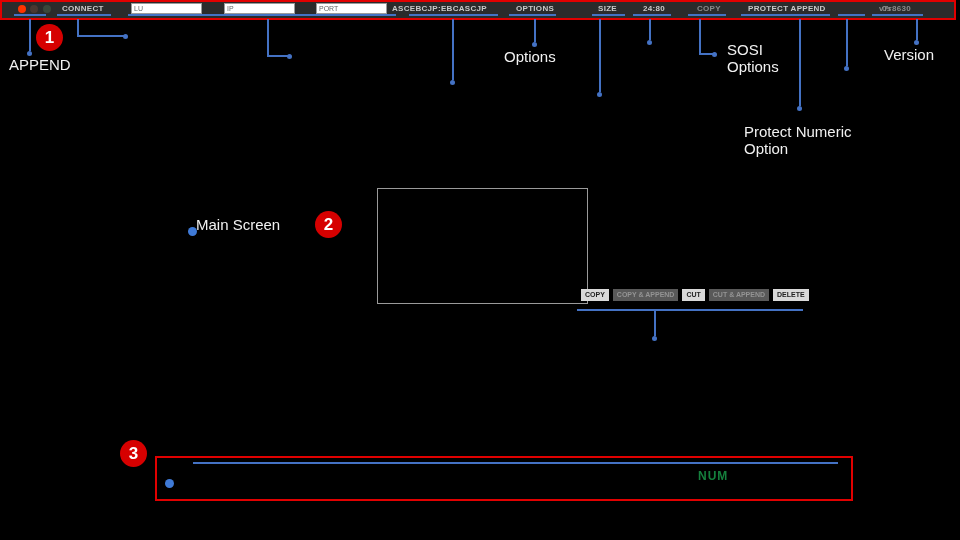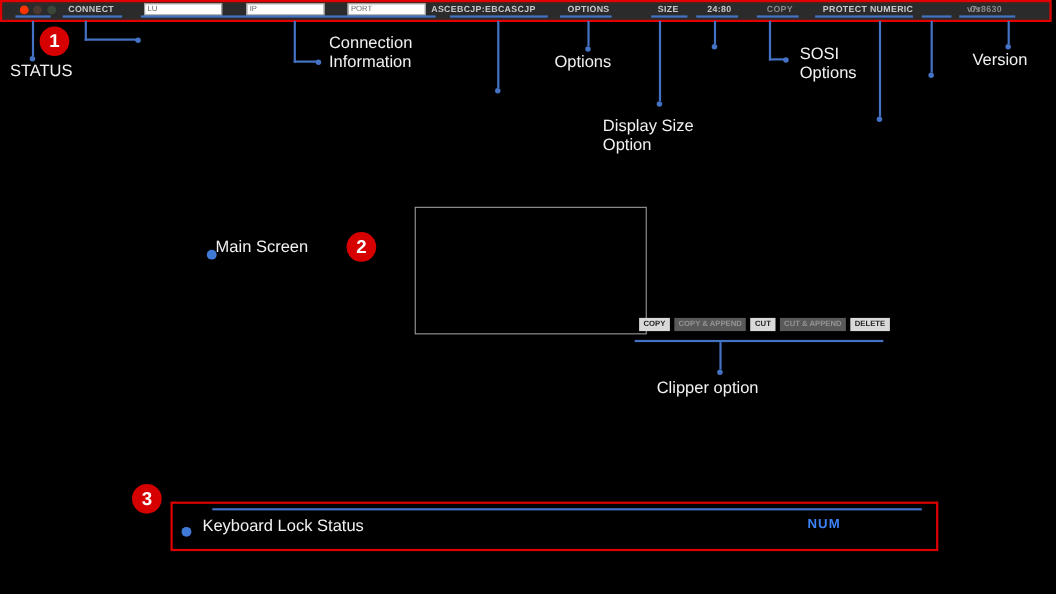--- a/index.html
+++ b/index.html
@@ -33,22 +33,22 @@
             border:1px solid #9a9a9a;background:#000;box-sizing:border-box;}
 
   
   .clip{position:absolute;left:581px;top:289px;height:12px;display:flex;gap:4px;}
   .clipbtn{font:bold 7px/12px "Liberation Sans",sans-serif;padding:0 4px;background:#d9d9d9;color:#222;
            border:none;white-space:nowrap;height:12px;}
   .clipbtn.off{background:#595959;color:#949494;}
 
   
   .kbbox{position:absolute;left:155px;top:456px;width:698px;height:45px;border:2px solid #e10000;box-sizing:border-box;}
-  .numtxt{position:absolute;left:734px;top:469px;font:bold 12px "Liberation Sans",sans-serif;
-          color:#3b82f6;letter-spacing:1px;}
+  .numtxt{position:absolute;left:698px;top:469px;font:bold 12px "Liberation Sans",sans-serif;
+          color:#15803d;letter-spacing:1px;}
 </style>
 </head>
 <body>
 
 <div class="stage">
 
   <div class="tb-bg"></div>
 
   <span class="dot" style="left:18px;background:#ff3400"></span>
   <span class="dot" style="left:30px;background:#4a3831"></span>
@@ -56,21 +56,21 @@
 
   <button class="tbtext" style="left:62px">CONNECT</button>
   <input class="tbinput" style="left: 131px;" placeholder="LU">
   <input class="tbinput" style="left: 224px;" placeholder="IP">
   <input class="tbinput" style="left: 316px;" placeholder="PORT">
   <button class="tbtext" style="left:392px">ASCEBCJP:EBCASCJP</button>
   <button class="tbtext" style="left:516px">OPTIONS</button>
   <button class="tbtext" style="left:598px">SIZE</button>
   <button class="tbtext" style="left:643px">24:80</button>
   <button class="tbtext dim" style="left:697px">COPY</button>
-  <button class="tbtext" style="left:748px">PROTECT NUMERIC</button>
+  <button class="tbtext" style="left:748px">PROTECT APPEND</button>
   <span class="tbtext dim" style="left:882px">0s</span>
   <span class="tbtext dim" style="left:879px">v7r8630</span>
 
   <span class="u" style="left:14px;width:32px"></span>
   <span class="u" style="left:57px;width:54px"></span>
   <span class="u" style="left:128px;width:268px"></span>
   <span class="u" style="left:409px;width:89px"></span>
   <span class="u" style="left:509px;width:47px"></span>
   <span class="u" style="left:592px;width:33px"></span>
   <span class="u" style="left:633px;width:38px"></span>
@@ -111,44 +111,41 @@
   <span class="vline" style="left:799px;top:19px;height:87px"></span>
   <span class="ldot" style="left:797px;top:106px"></span>
 
   <span class="vline" style="left:846px;top:19px;height:47px"></span>
   <span class="ldot" style="left:844px;top:66px"></span>
 
   <span class="vline" style="left:916px;top:19px;height:21px"></span>
   <span class="ldot" style="left:914px;top:40px"></span>
 
   <div class="marker" style="left:36px;top:24px">1</div>
-  <div class="label" style="left:9px;top:56px;width:75px">STATUS</div>
-  <div class="label" style="left:299px;top:31px;width:95px">Connection Information</div>
+  <div class="label" style="left:9px;top:56px;width:75px">APPEND</div>
   <div class="label" style="left:504px;top:48px;width:70px">Options</div>
-  <div class="label" style="left:548px;top:106px;width:95px">Display Size Option</div>
   <div class="label" style="left:727px;top:41px;width:60px">SOSI Options</div>
+  <div class="label" style="left:744px;top:123px;width:120px">Protect Numeric Option</div>
   <div class="label" style="left:884px;top:46px;width:60px">Version</div>
 
   <span class="bullet" style="left:188px;top:227px"></span>
   <div class="label" style="left:196px;top:216px;width:110px">Main Screen</div>
   <div class="marker" style="left:315px;top:211px">2</div>
   <div class="mainrect"></div>
 
   <div class="clip">
     <button class="clipbtn">COPY</button>
     <button class="clipbtn off">COPY &amp; APPEND</button>
     <button class="clipbtn">CUT</button>
     <button class="clipbtn off">CUT &amp; APPEND</button>
     <button class="clipbtn">DELETE</button>
   </div>
   <span class="hline" style="left:577px;top:309px;width:226px"></span>
   <span class="vline" style="left:654px;top:311px;height:25px"></span>
   <span class="ldot" style="left:652px;top:336px"></span>
-  <div class="label" style="left:597px;top:344px;width:130px">Clipper option</div>
 
   <div class="marker" style="left:120px;top:440px">3</div>
   <div class="kbbox"></div>
   <span class="hline" style="left:193px;top:462px;width:645px"></span>
   <span class="bullet" style="left:165px;top:479px"></span>
-  <div class="label" style="left:184px;top:470px;width:220px">Keyboard Lock Status</div>
   <span class="numtxt">NUM</span>
 
 </div>
 
 </body></html>

